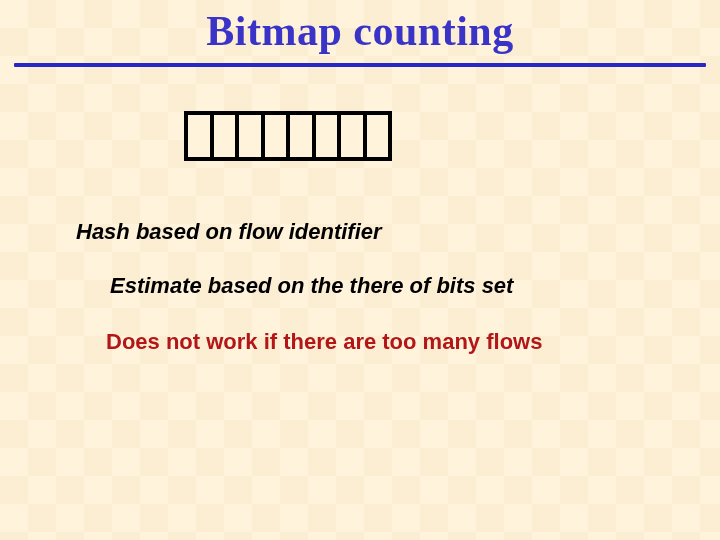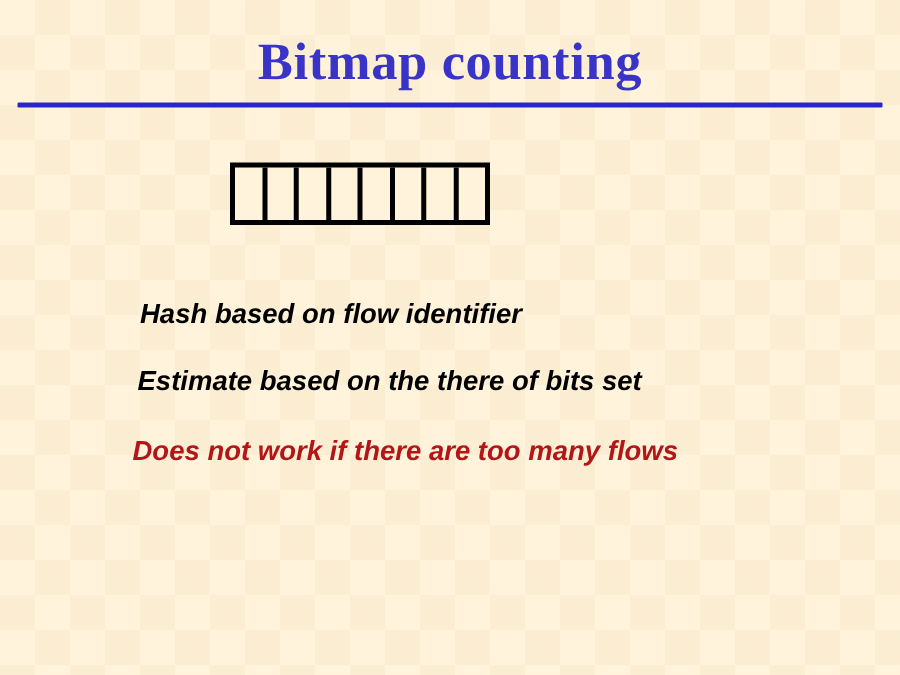--- a/index.html
+++ b/index.html
@@ -6,29 +6,29 @@
   body{width:720px;height:540px;font-family:Arial,Helvetica,sans-serif;position:relative;overflow:hidden}
   .bg{position:absolute;inset:0;
       background-color:#fff3db;
       background-image:
         linear-gradient(45deg, rgba(210,170,110,.08) 25%, transparent 25%, transparent 75%, rgba(210,170,110,.08) 75%),
         linear-gradient(45deg, rgba(210,170,110,.08) 25%, transparent 25%, transparent 75%, rgba(210,170,110,.08) 75%);
       background-size:56px 56px;
       background-position:0 0,28px 28px}
   .slide{position:relative;z-index:1;width:100%;height:100%}
   .title{font-family:"Times New Roman",Times,serif;font-weight:bold;
-         text-align:center;padding-top:26px;font-size:42px;letter-spacing:.5px}
+         text-align:center;padding-top:7px;font-size:42px;letter-spacing:.5px}
   .rule{height:4px;margin:8px 14px 0;border-radius:1px}
   .bitmap{margin:44px 0 0 184px;width:208px;height:50px;
           border:4px solid #000;display:flex;box-sizing:border-box;background:#fff3db}
   .bitmap .cell{flex:1;border-right:4px solid #000}
   .bitmap .cell:last-child{border-right:none}
-  .line1{margin:58px 0 0 112px;font-style:italic;font-weight:bold;font-size:22px}
+  .line1{margin:58px 0 0 76px;font-style:italic;font-weight:bold;font-size:22px}
   .line2{margin:28px 0 0 110px;font-style:italic;font-weight:bold;font-size:22px}
-  .line3{margin:30px 0 0 106px;font-style:italic;font-weight:bold;font-size:22px}
+  .line3{margin:30px 0 0 106px;font-weight:bold;font-size:22px}
 </style>
 </head>
 <body>
 
 <div class="bg"></div>
 <div class="slide">
   <div class="title" style="color:#3a33c7">Bitmap counting</div>
   <div class="rule" style="background:#2828c7"></div>
 
   <div class="bitmap" id="bitmap">

